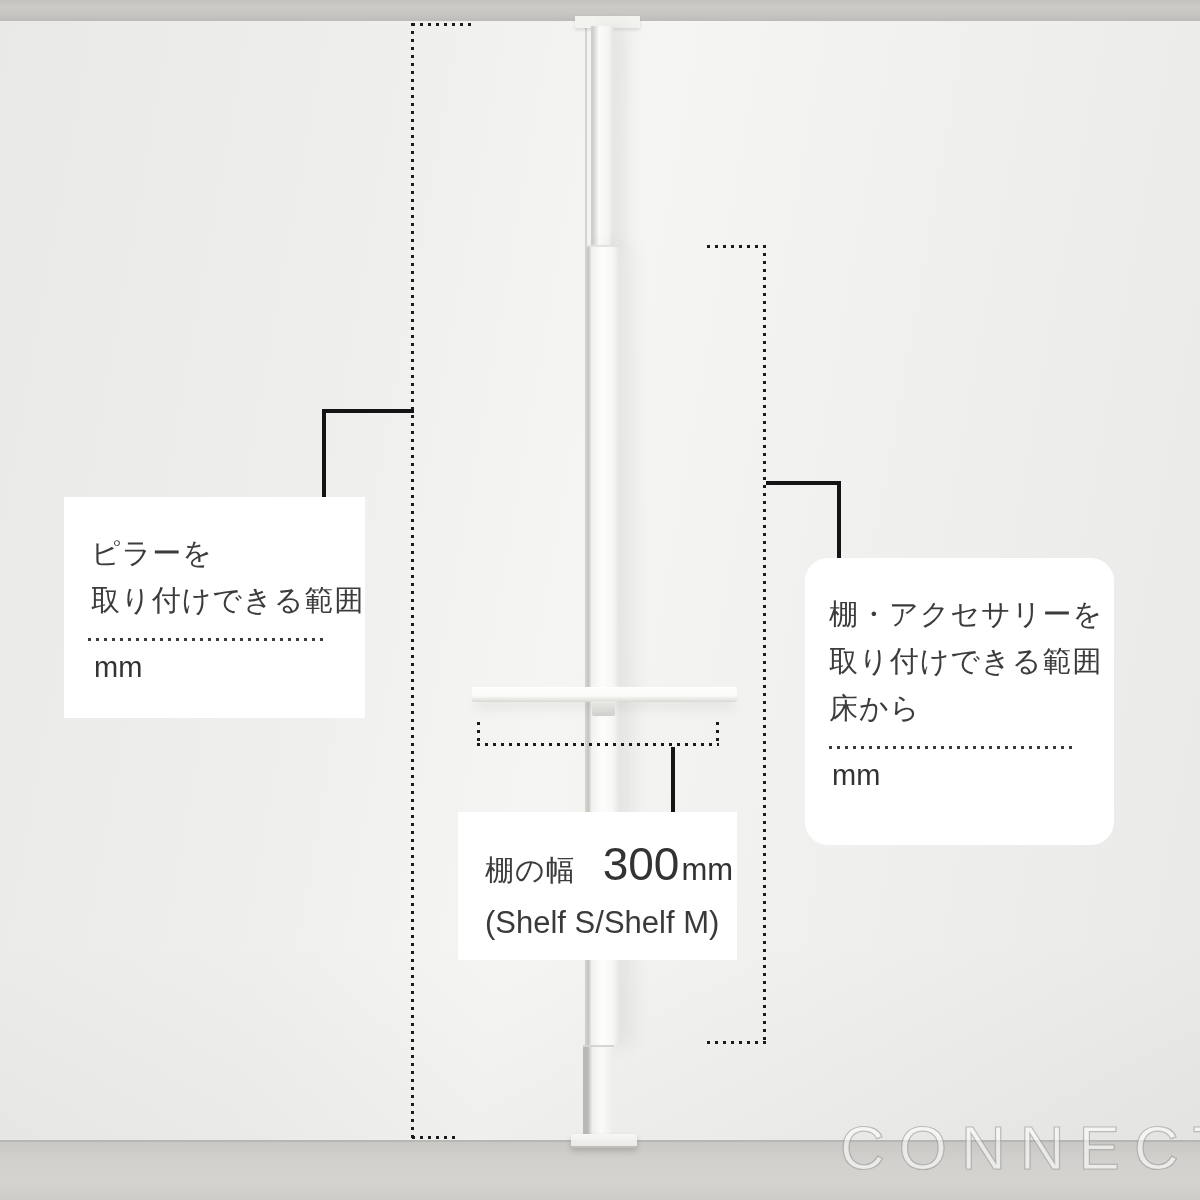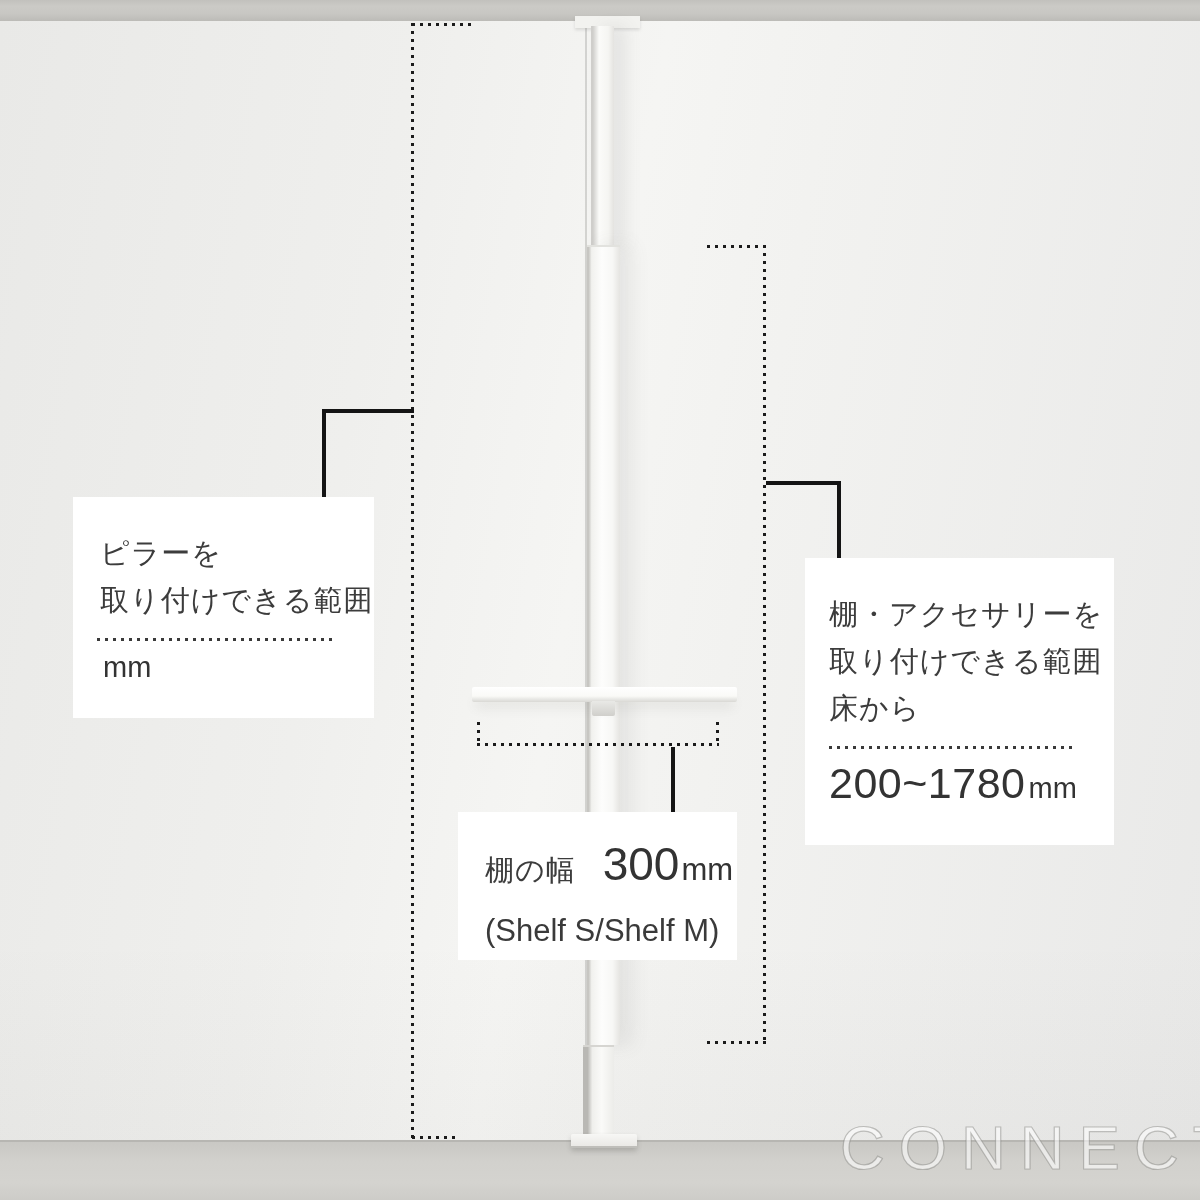--- a/index.html
+++ b/index.html
@@ -63,39 +63,39 @@
   
   .conn{ position:absolute; background:#141414; }
   .cn-left-h{ left:322px; top:409px; width:92px; height:4px; }
   .cn-left-v{ left:322px; top:409px; width:4px; height:89px; }
   .cn-right-h{ left:766px; top:481px; width:75px; height:4px; }
   .cn-right-v{ left:837px; top:481px; width:4px; height:78px; }
   .cn-shelf-v{ left:671px; top:747px; width:4px; height:66px; }
 
   
   .abox{ position:absolute; background:#ffffff; color:#3a3a3a; }
-  .box-pillar{ left:73px; top:497px; width:301px; height:221px; padding:33px 0 0 27px; }
-  .box-range{ left:805px; top:558px; width:309px; height:287px; padding:33px 0 0 24px; }
+  .box-pillar{ left:64px; top:497px; width:301px; height:221px; padding:33px 0 0 27px; }
+  .box-range{ left:805px; top:558px; width:309px; height:287px; padding:33px 0 0 24px;border-radius:23px; }
   .box-shelfw{ left:458px; top:812px; width:279px; height:148px; padding:25px 0 0 27px; }
 
   .jp{ font-size:29px; line-height:47px; letter-spacing:1px; color:#3c3c3c; }
   .sep{ height:3px; margin:14px 0 10px 0;
     background-image:repeating-linear-gradient(to right,#3a3a3a 0 3px,transparent 3px 8px); }
   .sep-pillar{ width:240px; margin-left:-3px; }
   .sep-range{ width:244px; margin-left:0; }
   .valrow{ display:flex; align-items:baseline; }
   .num{ font-size:43px; color:#333333; letter-spacing:0.5px; }
   .unit{ font-size:29px; color:#333333; margin-left:3px; }
   .gap-range{ }
 
   .shelfw-row1{ display:flex; align-items:baseline; }
   .shelfw-title{ font-size:29px; letter-spacing:1px; color:#3c3c3c; }
   .shelfw-num{ font-size:46px; color:#333333; margin-left:27px; }
   .shelfw-unit{ font-size:31px; color:#333333; margin-left:2px; }
-  .shelfw-note{ font-size:31px; color:#3a3a3a; margin-top:22px; letter-spacing:0; }
+  .shelfw-note{ font-size:31px; color:#3a3a3a; margin-top:14px; letter-spacing:0; }
 
   
   .watermark{ position:absolute; left:840px; top:1112px; font-size:62px; font-weight:300;
     letter-spacing:14px; color:rgba(255,255,255,0.58);
     -webkit-text-stroke:1.2px rgba(125,125,120,0.45); white-space:nowrap; }
 </style>
 </head>
 <body>
 
 <div class="scene">
@@ -137,21 +137,20 @@
       <span class="unit">mm</span>
     </div>
   </div>
 
   <div class="abox box-range">
     <div class="jp">棚・アクセサリーを</div>
     <div class="jp">取り付けできる範囲</div>
     <div class="jp gap-range">床から</div>
     <div class="sep sep-range"></div>
     <div class="valrow">
-      <span class="num">200~1780</span>
       <span class="unit">mm</span>
     </div>
   </div>
 
   <div class="abox box-shelfw">
     <div class="shelfw-row1">
       <span class="shelfw-title">棚の幅</span>
       <span class="shelfw-num">300</span>
       <span class="shelfw-unit">mm</span>
     </div>

